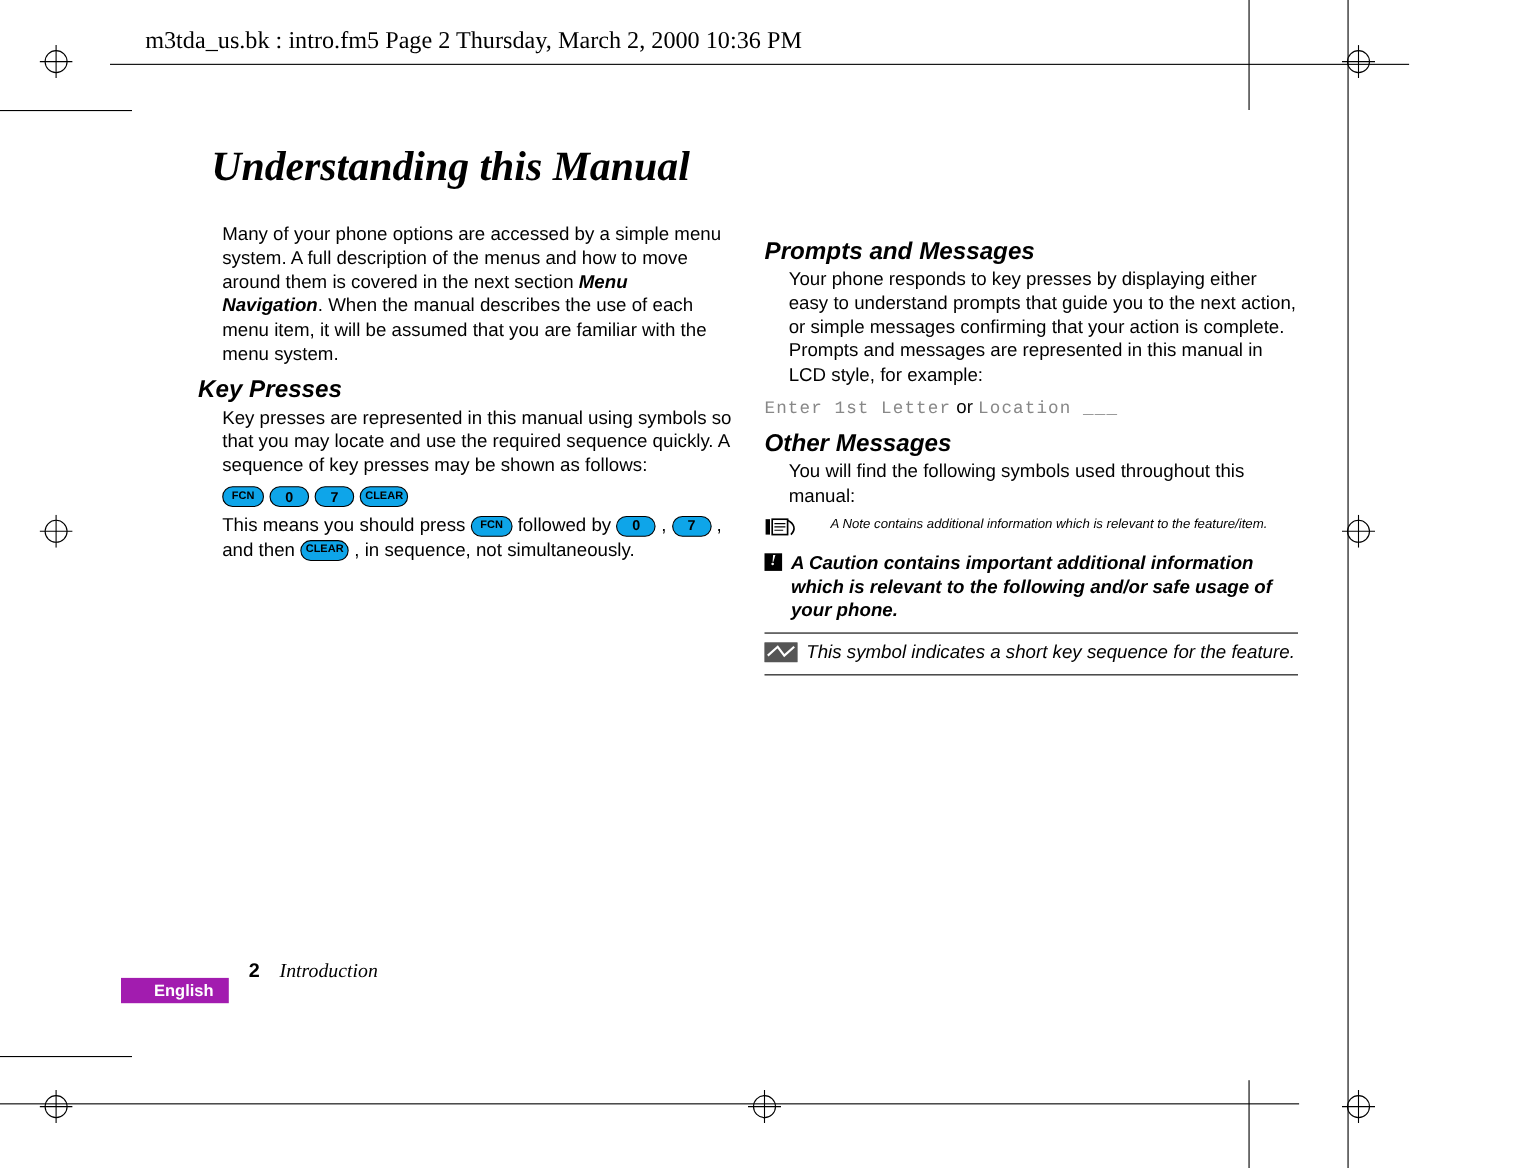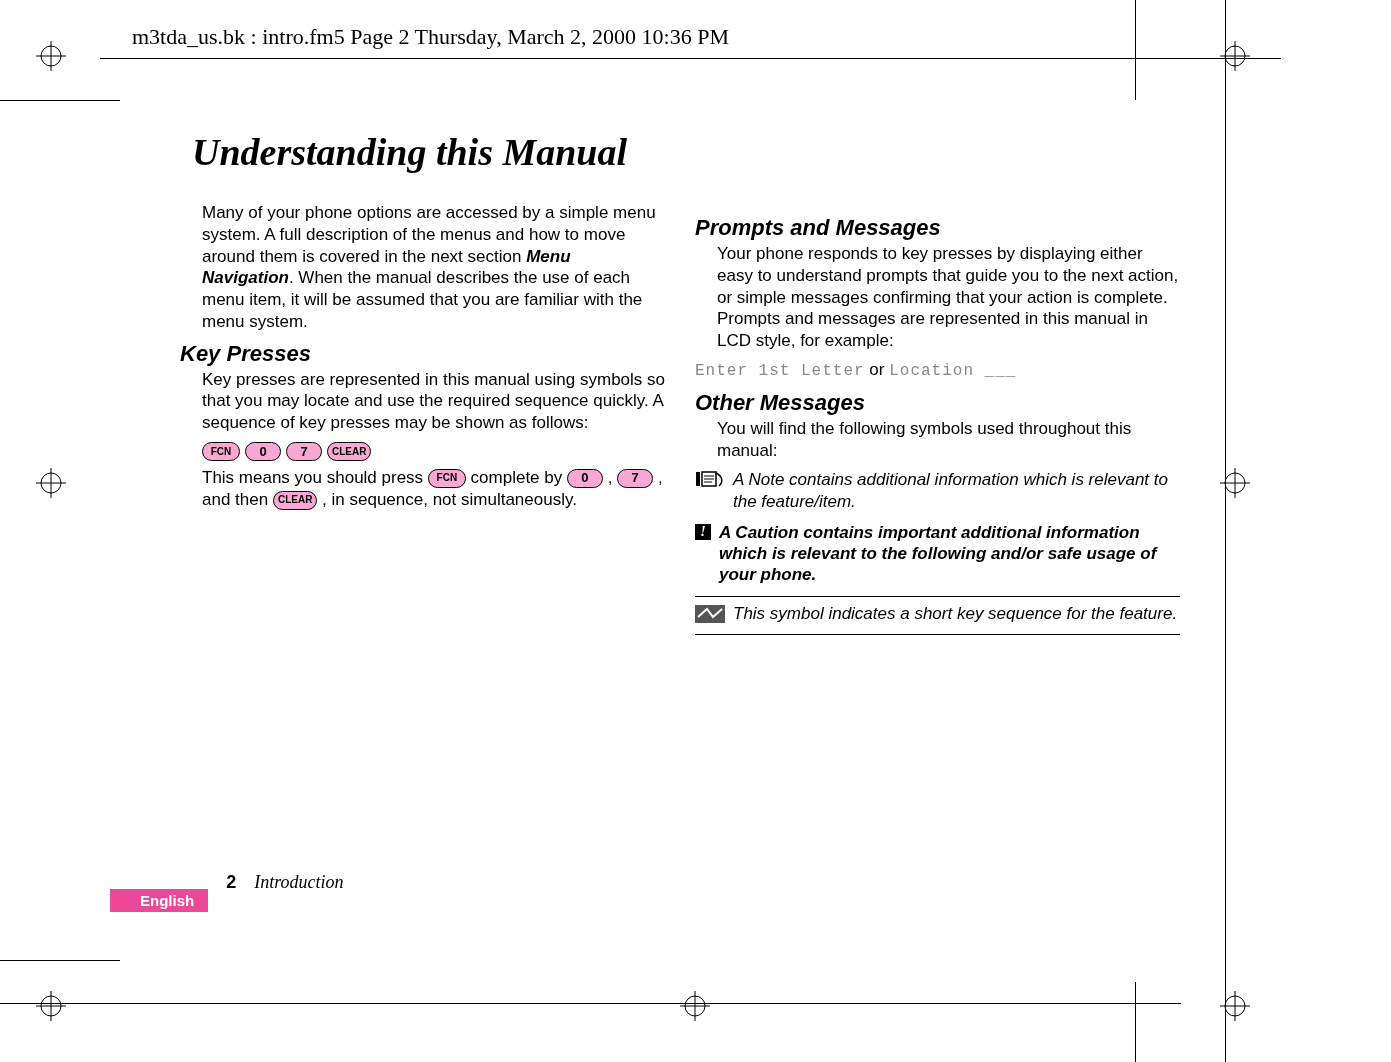--- a/index.html
+++ b/index.html
@@ -121,38 +121,38 @@
     align-items: center;
     justify-content: center;
     min-width: 28px;
     height: 17px;
     padding: 0 4px;
     border: 1.5px solid #000;
     border-radius: 10px;
     font-size: 10px;
     font-weight: bold;
     font-family: Arial, sans-serif;
-    background: #f9a8d4;
+    background: #0ea5e9;
   }
   .keycap.num { font-size: 13px; min-width: 26px; }
   .lcd {
     font-family: "Courier New", monospace;
     letter-spacing: 1px;
     font-size: 16px;
     color: #888;
   }
   .lcd-line { margin: 4px 0 10px 0; font-size:17px; }
   .note-row, .caution-row, .short-row {
     display: flex;
     align-items: flex-start;
     gap: 8px;
     margin: 4px 0 10px 0;
     padding-left: 0px;
   }
-  .note-txt { font-style: italic; font-size:17px; line-height:1.25; }
+  .note-txt { font-style: italic; font-size:12px; line-height:1.25;margin-left:22px; }
   .caution-txt { font-style: italic; font-weight: bold; font-size:17px; line-height:1.25; }
   .short-txt { font-style: italic; font-size:17px; line-height:1.25; }
   .note-ic, .caution-ic, .short-ic {
     flex: 0 0 auto;
     width: 30px;
     height: 22px;
     display: flex;
     align-items: center;
     justify-content: center;
     font-weight: bold;
@@ -182,21 +182,21 @@
 
   .footer {
     position: absolute;
     left: 110px;
     bottom: 150px;
     display: flex;
     align-items: center;
     gap: 18px;
   }
   .lang-tag {
-    background:#ec4899;
+    background:#a21caf;
     color:#fff;
     font-weight:bold;
     font-size:15px;
     padding:3px 14px 3px 30px;
     margin-top:36px;
   }
   .pagenum {
     font-weight: bold;
     font-size:18px;
   }
@@ -292,21 +292,21 @@
           <span class="keycap num">0</span>
           <span class="keycap num">7</span>
           <span class="keycap">CLEAR</span>
         </div>
 
         <p class="body-text indent">
           <span>This means you should press </span>
           <span class="keyrow-inline">
               <span class="keycap">FCN</span>
             </span>
-          <span> complete by </span>
+          <span> followed by </span>
           <span class="keyrow-inline">
               <span class="keycap num">0</span>
             </span>
           <span>, </span>
           <span class="keyrow-inline">
               <span class="keycap num">7</span>
             </span>
           <span>, and then </span>
           <span class="keyrow-inline">
               <span class="keycap">CLEAR</span>

